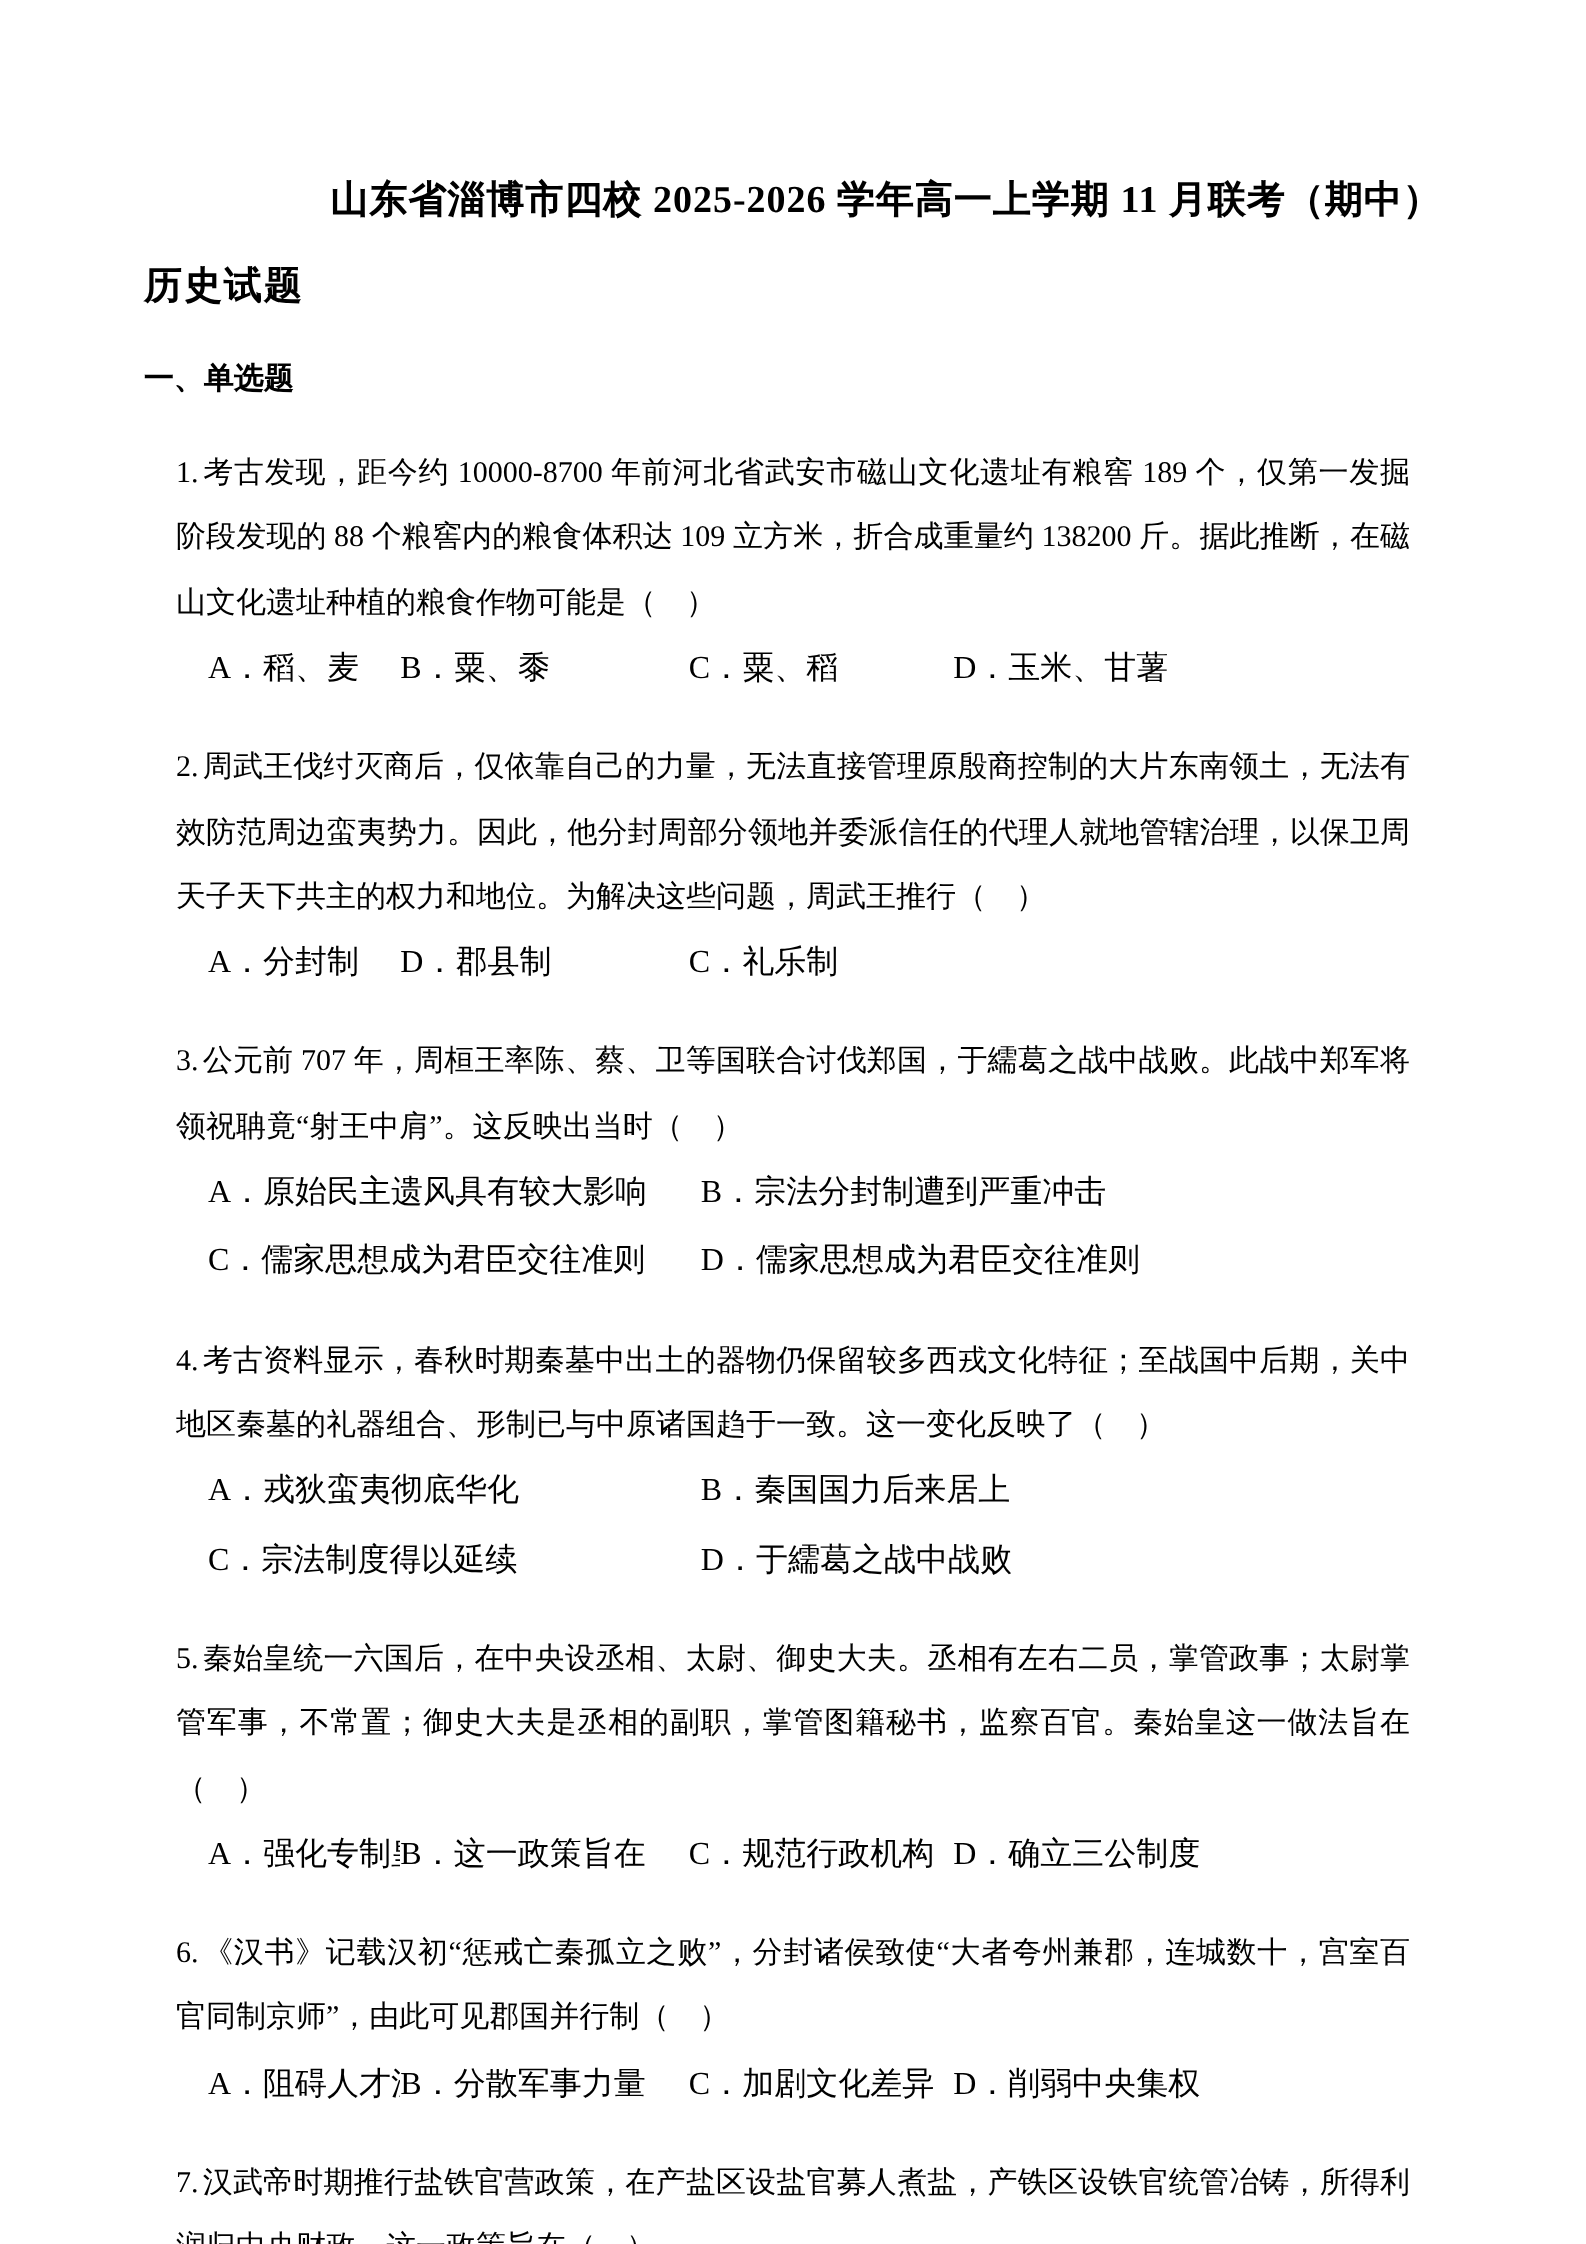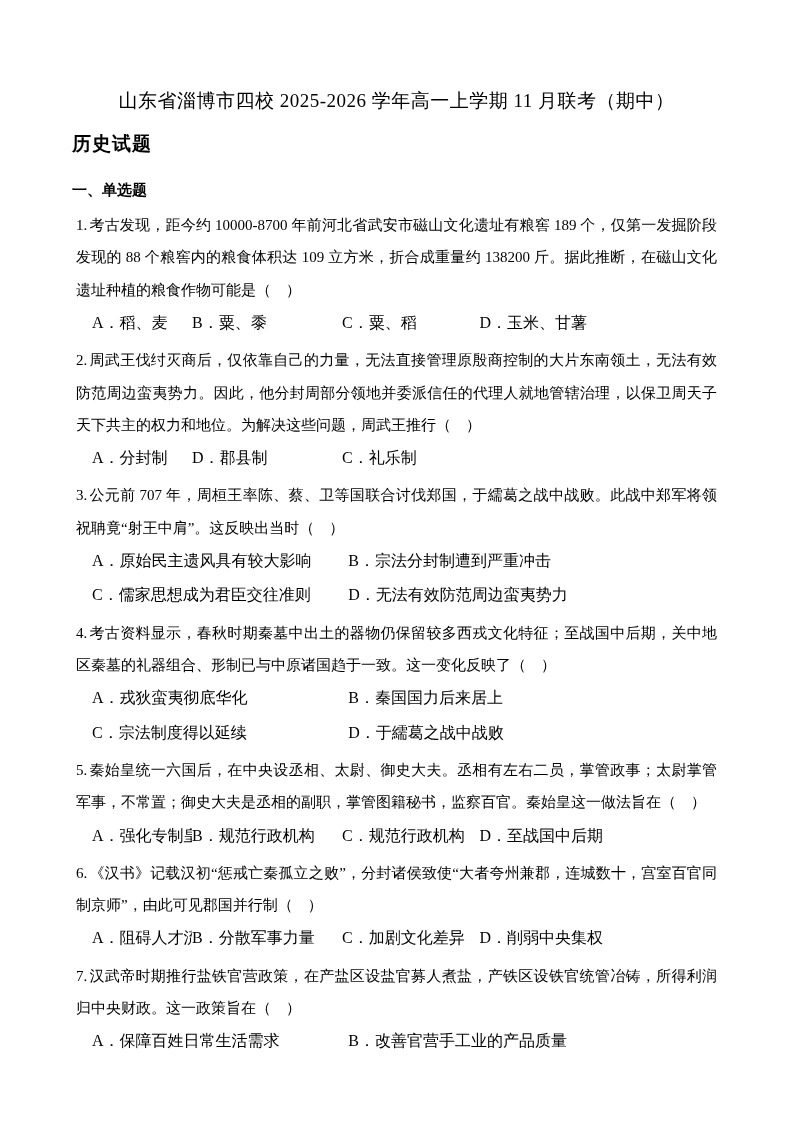--- a/index.html
+++ b/index.html
@@ -12,43 +12,43 @@
     width: 793px;
     height: 1122px;
     box-sizing: border-box;
     padding: 88px 72px 40px 72px;
     background: #ffffff;
     color: #000000;
     font-family: "Liberation Serif", "DejaVu Serif", serif;
     overflow: hidden;
   }
   .doc-title {
-    text-align: center;
+    text-align: right;
     font-size: 19px;
-    font-weight: normal;
+    font-weight: bold;
     line-height: 1.4;
     margin: 0 0 16px 0;
     letter-spacing: 0.5px;
   }
   .doc-subtitle {
     text-align: left;
     font-size: 19px;
     font-weight: bold;
     line-height: 1.4;
     margin: 0 0 18px 0;
     letter-spacing: 1px;
   }
   .section-heading {
     font-size: 15px;
     font-weight: bold;
     line-height: 2.0;
     margin: 0 0 2px 0;
   }
   .question {
-    margin: 4px;
+    margin: 16px;
   }
   .stem {
     font-size: 15px;
     line-height: 2.15;
     margin: 0;
     text-align: justify;
     text-justify: inter-ideograph;
   }
   .qnum {
     margin-right: 2px;
@@ -104,21 +104,21 @@
 
   <div class="question">
     <p class="stem"><span class="qnum">3.</span><span class="stem-text">公元前 707 年，周桓王率陈、蔡、卫等国联合讨伐郑国，于繻葛之战中战败。此战中郑军将领祝聃竟“射王中肩”。这反映出当时（　）</span></p>
     <div class="options">
           <div class="option-row cols-2">
             <span class="option">A．原始民主遗风具有较大影响</span>
             <span class="option">B．宗法分封制遭到严重冲击</span>
           </div>
           <div class="option-row cols-2">
             <span class="option">C．儒家思想成为君臣交往准则</span>
-            <span class="option">D．无法有效防范周边蛮夷势力</span>
+            <span class="option">D．儒家思想成为君臣交往准则</span>
           </div>
         </div>
   </div>
 
   <div class="question">
     <p class="stem"><span class="qnum">4.</span><span class="stem-text">考古资料显示，春秋时期秦墓中出土的器物仍保留较多西戎文化特征；至战国中后期，关中地区秦墓的礼器组合、形制已与中原诸国趋于一致。这一变化反映了（　）</span></p>
     <div class="options">
           <div class="option-row cols-2">
             <span class="option">A．戎狄蛮夷彻底华化</span>
             <span class="option">B．秦国国力后来居上</span>
@@ -128,23 +128,23 @@
             <span class="option">D．于繻葛之战中战败</span>
           </div>
         </div>
   </div>
 
   <div class="question">
     <p class="stem"><span class="qnum">5.</span><span class="stem-text">秦始皇统一六国后，在中央设丞相、太尉、御史大夫。丞相有左右二员，掌管政事；太尉掌管军事，不常置；御史大夫是丞相的副职，掌管图籍秘书，监察百官。秦始皇这一做法旨在（　）</span></p>
     <div class="options">
           <div class="option-row cols-4">
             <span class="option">A．强化专制皇权</span>
-            <span class="option">B．规范行政机构</span>
+            <span class="option">B．这一政策旨在</span>
             <span class="option">C．规范行政机构</span>
-            <span class="option">D．至战国中后期</span>
+            <span class="option">D．确立三公制度</span>
           </div>
         </div>
   </div>
 
   <div class="question">
     <p class="stem"><span class="qnum">6.</span><span class="stem-text">《汉书》记载汉初“惩戒亡秦孤立之败”，分封诸侯致使“大者夸州兼郡，连城数十，宫室百官同制京师”，由此可见郡国并行制（　）</span></p>
     <div class="options">
           <div class="option-row cols-4">
             <span class="option">A．阻碍人才流动</span>
             <span class="option">B．分散军事力量</span>

